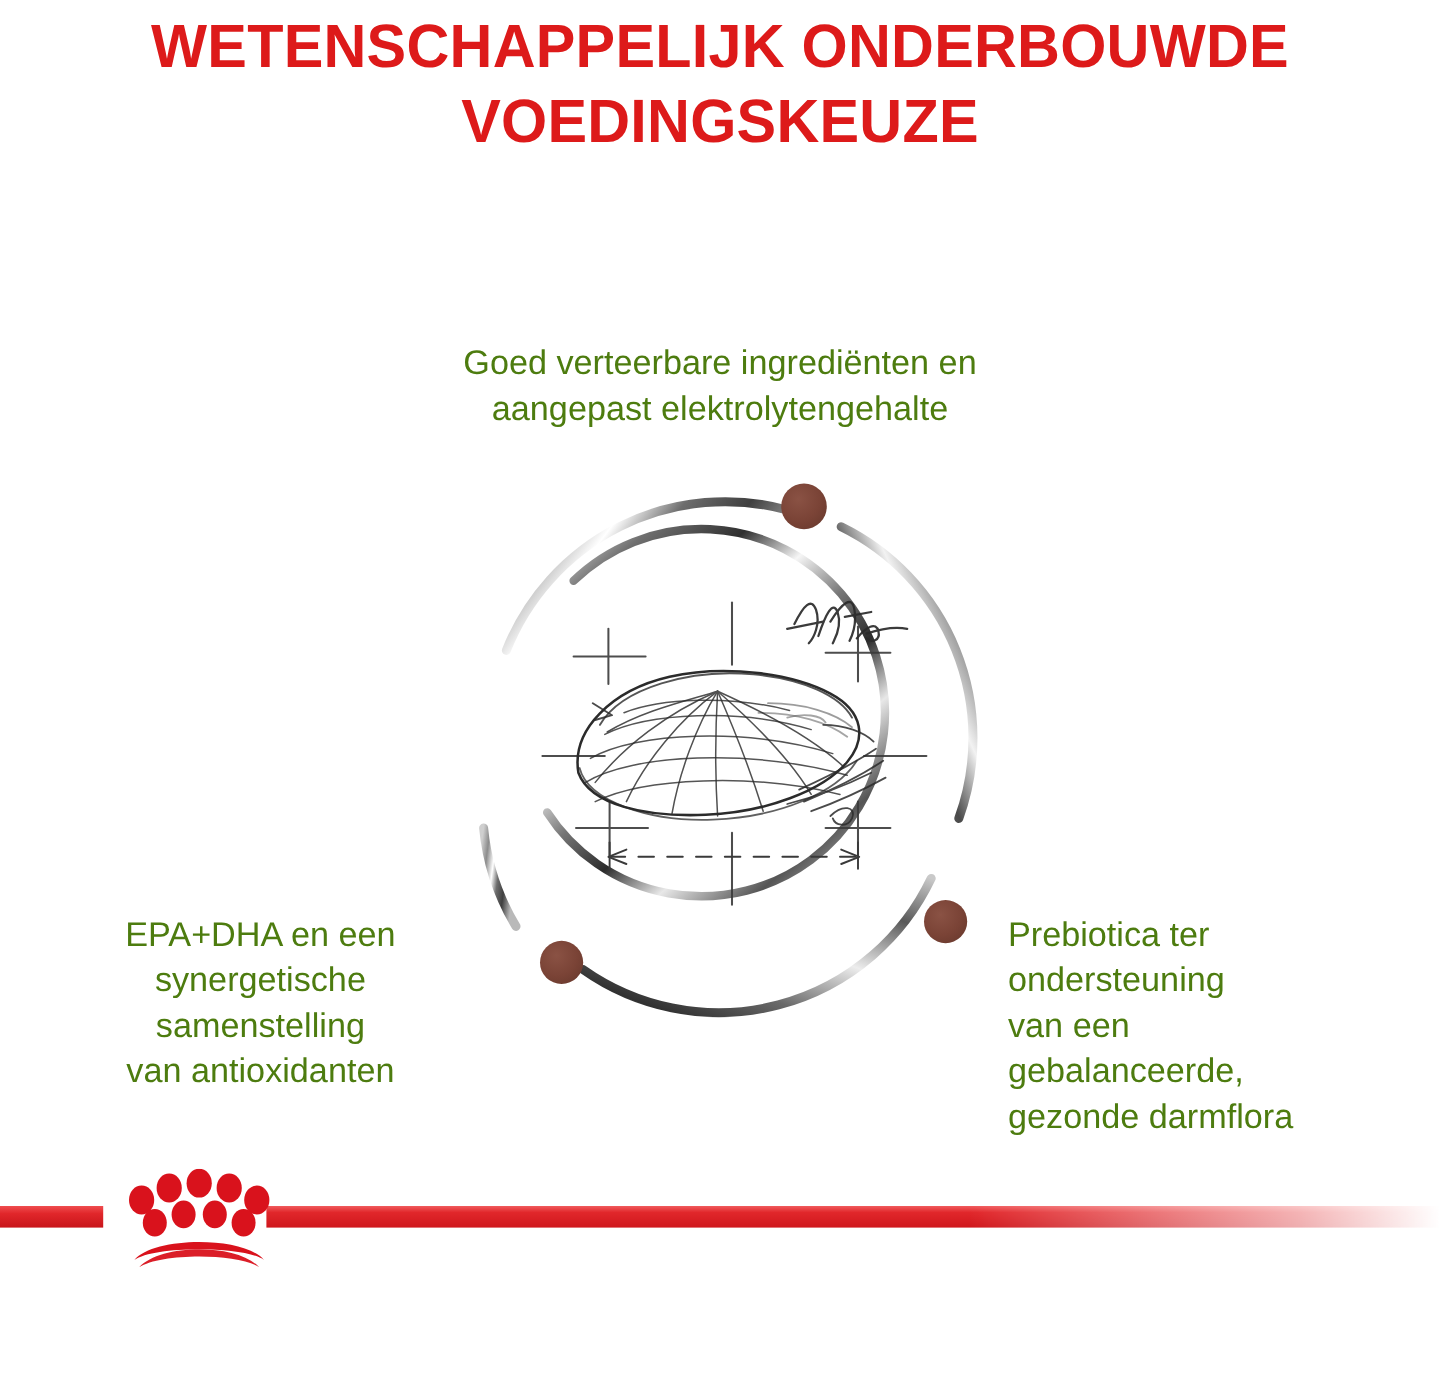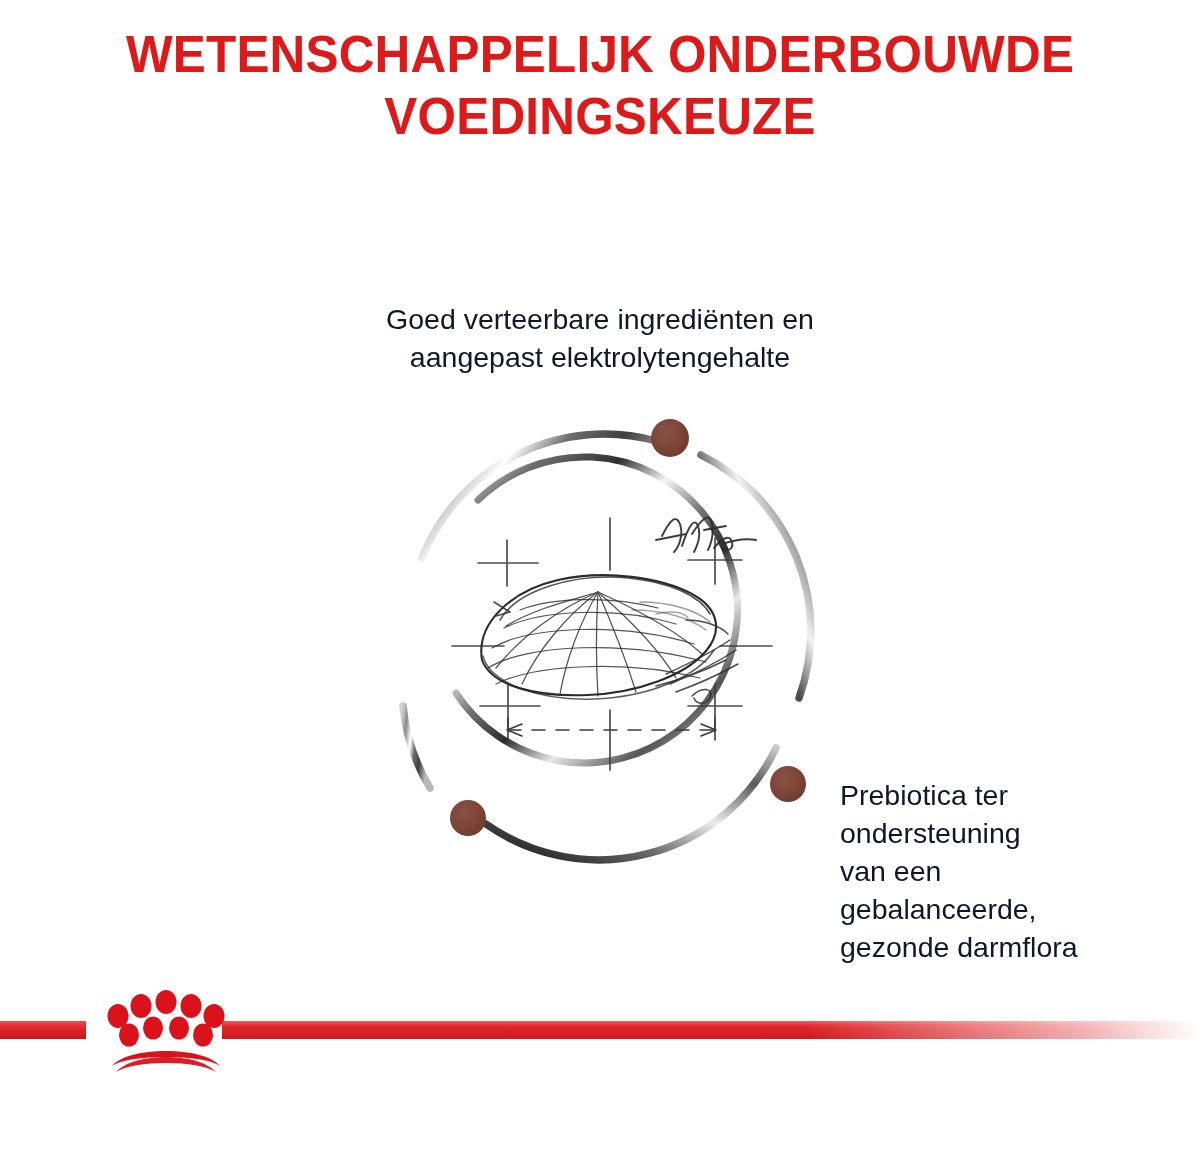--- a/index.html
+++ b/index.html
@@ -11,21 +11,21 @@
   body {
     font-family: "Liberation Sans", sans-serif;
     -webkit-font-smoothing: antialiased;
   }
   #page {
     position: relative;
     width: 1200px;
     height: 1054px;
     background: #ffffff;
     overflow: hidden;
-    margin: 18px auto;
+    margin: 2px auto;
   }
 
   
   .headline {
     position: absolute;
     left: 0;
     top: 6px;
     width: 1200px;
     text-align: center;
     color: #dd1a1a;
@@ -37,21 +37,21 @@
     transform: scaleX(0.97);
     transform-origin: 50% 0;
     text-transform: uppercase;
     white-space: pre-line;
     user-select: none;
   }
 
   
   .callout {
     position: absolute;
-    color: #0f172a;
+    color: #4d7c0f;
     font-family: "Liberation Sans", sans-serif;
     font-weight: 400;
     font-size: 28.5px;
     line-height: 38px;
     white-space: pre-line;
   }
   .callout-top {
     left: 300px;
     top: 282px;
     width: 600px;
@@ -94,20 +94,24 @@
 <body>
 
 <div id="page">
 
   <div class="headline">Wetenschappelijk onderbouwde
 voedingskeuze</div>
 
   <div class="callout callout-top">Goed verteerbare ingrediënten en
 aangepast elektrolytengehalte</div>
 
+  <div class="callout callout-left">EPA+DHA en een
+synergetische
+samenstelling
+van antioxidanten</div>
 
   <div class="callout callout-right">Prebiotica ter
 ondersteuning
 van een
 gebalanceerde,
 gezonde darmflora</div>
 
   <div class="diagram">
     <svg width="480" height="480" viewBox="0 0 480 480" xmlns="http://www.w3.org/2000/svg">
       <defs>

